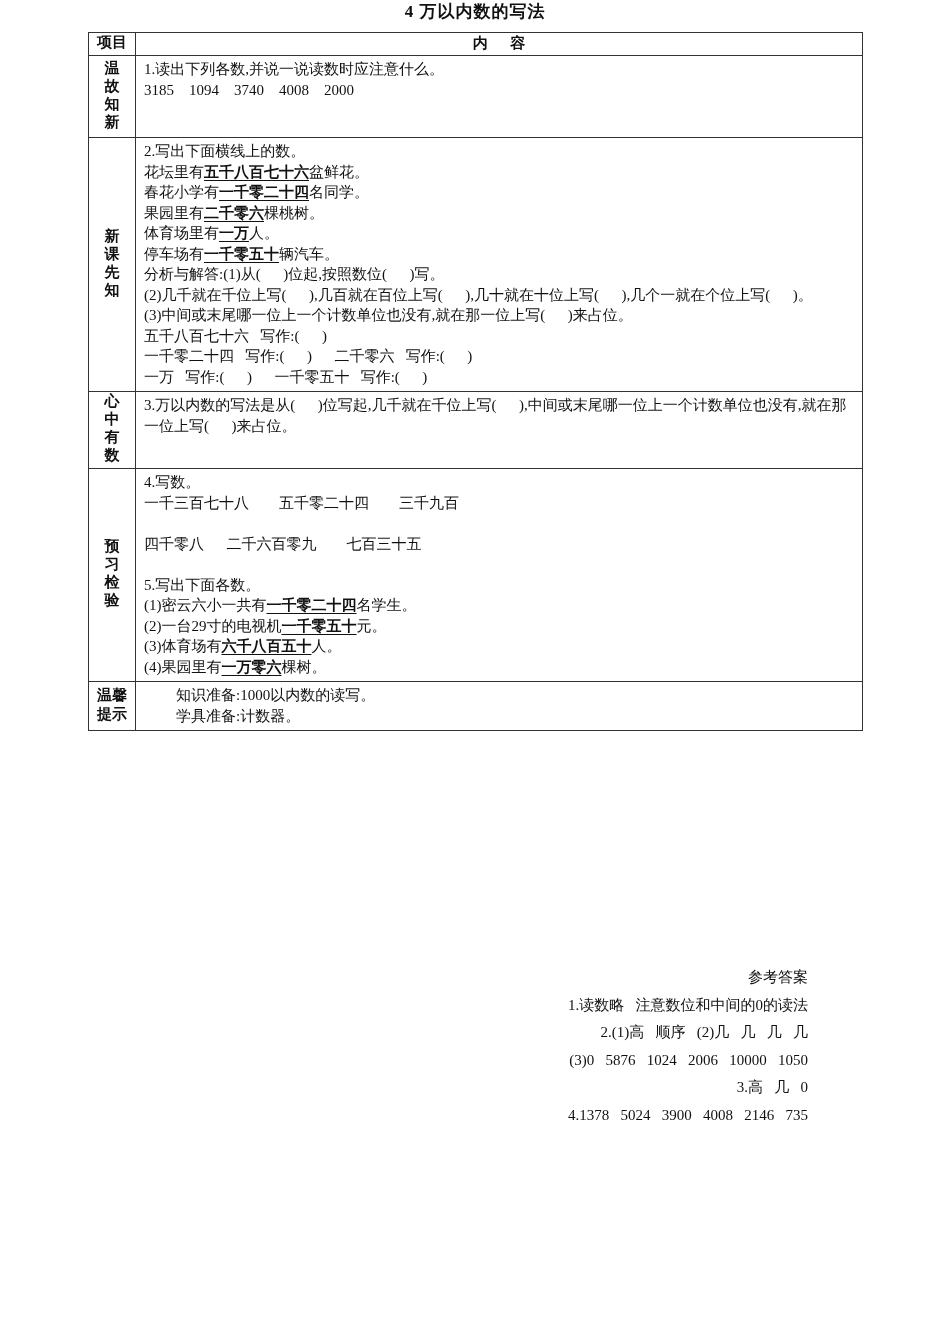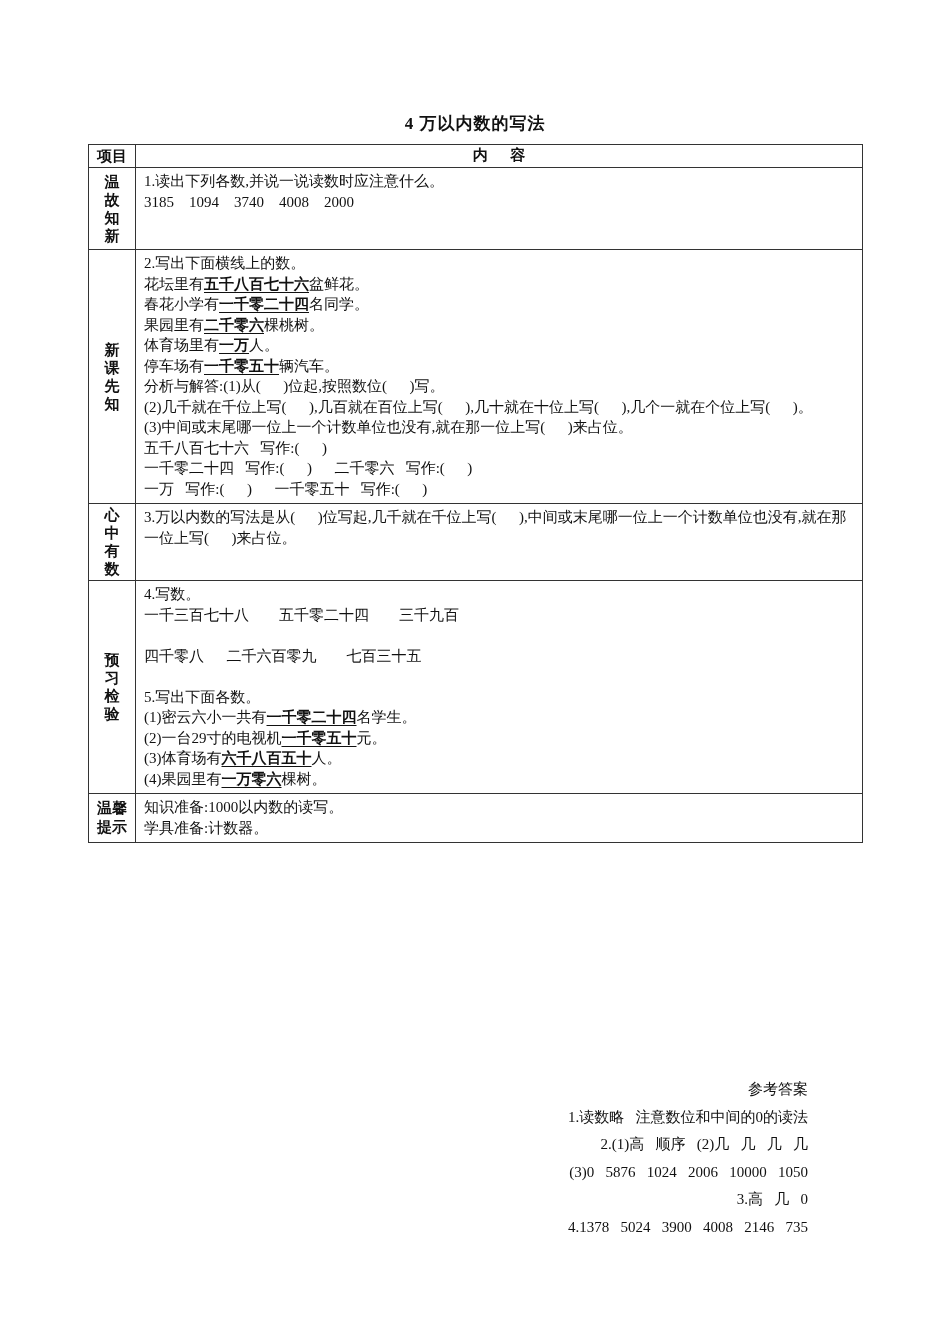--- a/index.html
+++ b/index.html
@@ -2,59 +2,59 @@
 <html><head>
 <meta charset="utf-8">
 <style>
   * { box-sizing: border-box; margin: 0; padding: 0; }
   html, body { background: #ffffff; }
   body {
     width: 950px; height: 1344px;
     font-family: "Liberation Serif", "DejaVu Serif", serif;
     color: #111111;
   }
-  .sheet { position: relative; width: 950px; height: 1344px; padding-top: 112px; overflow: hidden; border-radius: 15px; }
+  .sheet { position: relative; width: 950px; height: 1344px; overflow: hidden; border-radius: 15px; }
   .title {
     text-align: center;
     font-size: 17px;
     font-weight: bold;
     letter-spacing: 1px;
     margin-bottom: 9px;
   }
   .tbl {
     margin-left: 88px;
     width: 775px;
     border: 1px solid #333333;
   }
   .trow { display: flex; border-top: 1px solid #333333; }
   .trow:first-child { border-top: none; }
   .tlabel {
     width: 47px; flex: 0 0 47px;
     border-right: 1px solid #333333;
     display: flex; flex-direction: column;
     align-items: center; justify-content: center;
     font-weight: bold; font-size: 15px; line-height: 18px;
-    text-align: center; padding: 2px 0;
+    text-align: center; padding: 2px 0; font-family: Liberation Mono, monospace;
   }
   .lbl2 { width: 32px; word-break: break-all; line-height: 19px; }
   .tcontent {
     flex: 1 1 auto;
     padding: 3px 6px 4px 8px;
     font-size: 15px; line-height: 20.5px;
     white-space: pre-wrap;
   }
   .thead .tlabel { flex-direction: row; justify-content: center; padding: 1px 0; }
   .thead .tcontent { text-align: center; font-weight: bold; line-height: 19px; padding: 1px 0 2px 0; }
   .line { min-height: 20.5px; white-space: pre-wrap; }
   .u { text-decoration: underline; text-underline-offset: 3px; font-weight: bold; }
   .r0 { min-height: 82px; }
   .r1 { min-height: 244px; }
   .r2 { min-height: 70px; }
   .r3 { min-height: 198px; }
-  .r4 { min-height: 38px; }
+  .r4 { min-height: 38px; gap: 32px; }
   .answers {
     margin-left: 88px;
     margin-top: 233px;
     width: 720px;
     font-size: 15px;
     text-align: right;
   }
   .answers .ans-title { line-height: 27.5px; }
   .answers .line { line-height: 27.5px; min-height: 27.5px; }
 </style>

